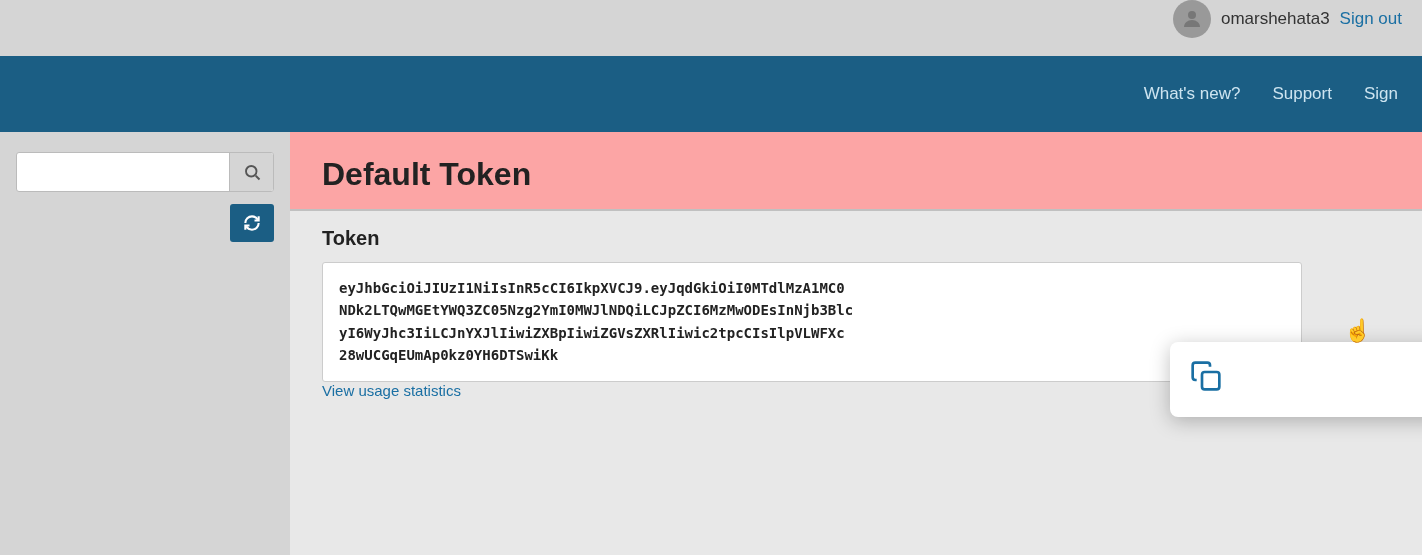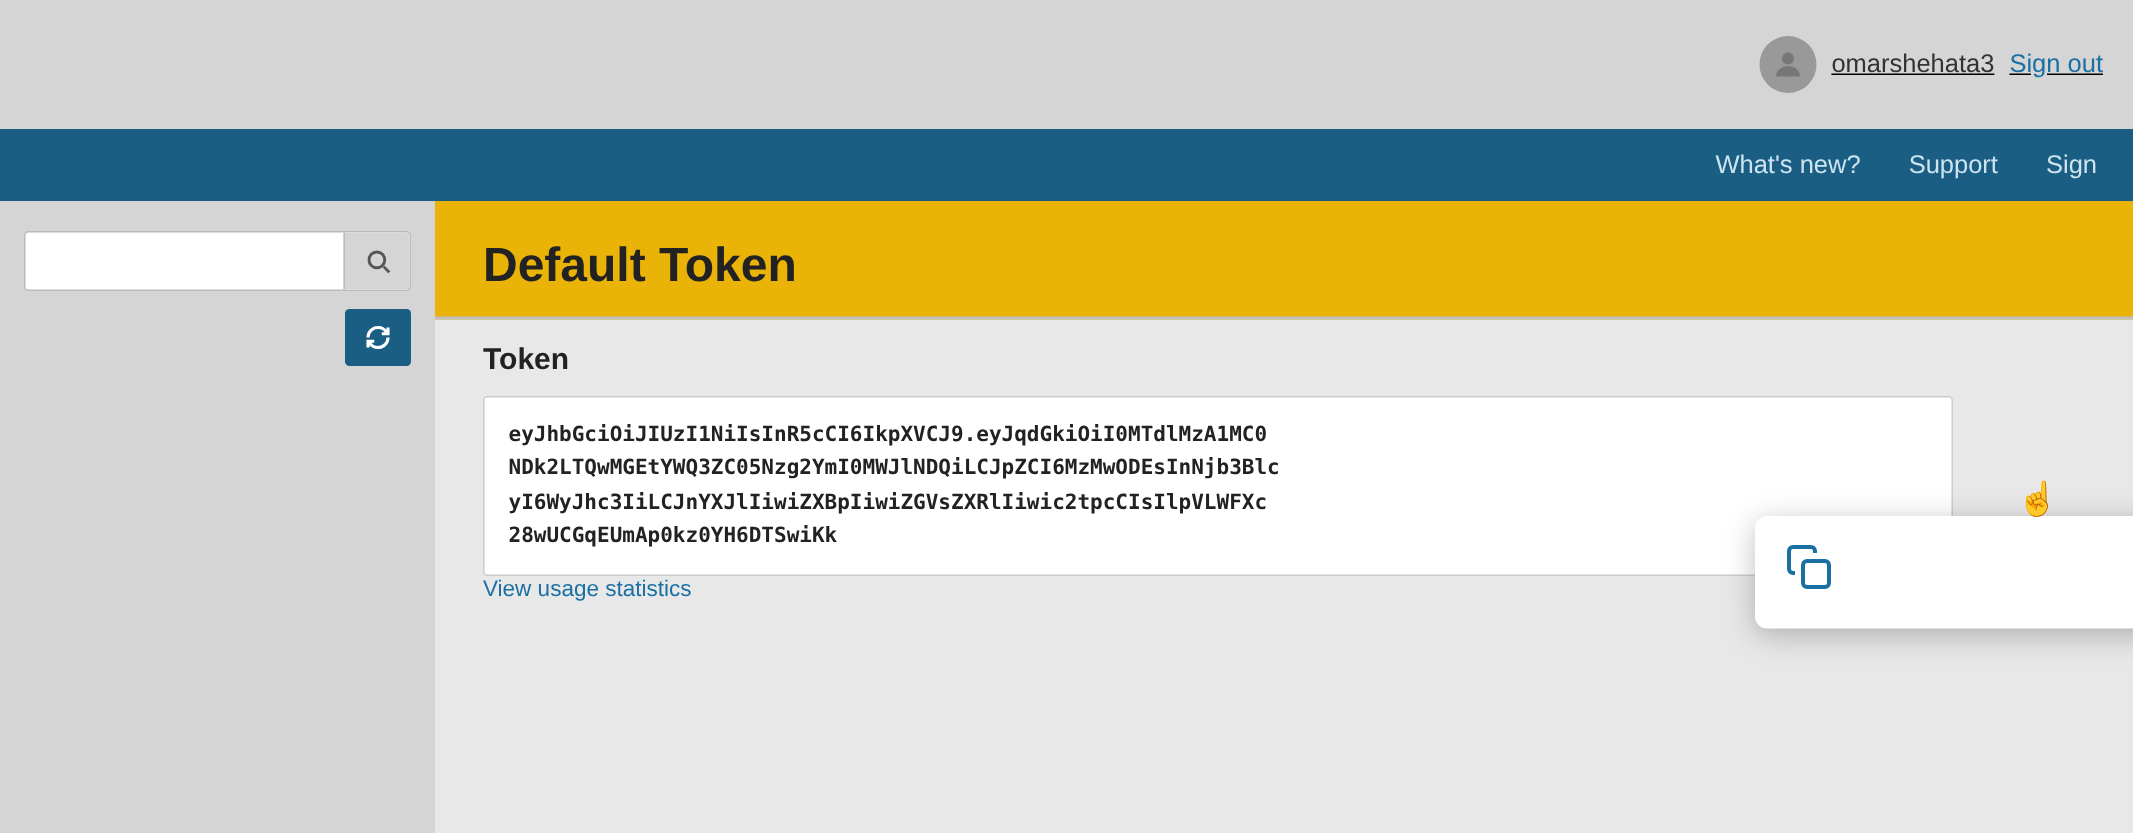--- a/index.html
+++ b/index.html
@@ -7,27 +7,26 @@
       font-family: -apple-system, BlinkMacSystemFont, "Segoe UI", Arial, sans-serif;
       background: #d5d5d5;
       width: 1422px;
       min-height: 555px;
       overflow: hidden;
     }
 
     
     .top-bar {
       background: #d5d5d5;
-      height: 86px;
-      display: flex;
-      align-items: center;
+      height: 56px;
+      display: flex;
+      align-items: flex-start;
       justify-content: flex-end;
       padding: 0 20px;
       gap: 16px;
-      text-decoration: underline;
     }
     .user-area {
       display: flex;
       align-items: center;
       gap: 10px;
     }
     .avatar {
       width: 38px;
       height: 38px;
       border-radius: 50%;
@@ -47,21 +46,21 @@
       color: #1a6fa3;
       background: none;
       border: none;
       cursor: pointer;
       font-weight: 400;
     }
 
     
     .nav-bar {
       background: #1b5e84;
-      height: 48px;
+      height: 76px;
       display: flex;
       align-items: center;
       justify-content: flex-end;
       padding: 0 24px;
       gap: 32px;
     }
     .nav-link {
       color: #cde4f0;
       font-size: 17px;
       text-decoration: none;
@@ -132,21 +131,21 @@
     }
 
     
     .content {
       flex: 1;
       background: #e8e8e8;
       padding: 0;
     }
 
     .page-header {
-      background: #eab308;
+      background: #fca5a5;
       padding: 24px 32px 16px;
       border-bottom: 2px solid #c0c0c0;
     }
     .page-title {
       font-size: 32px;
       font-weight: 700;
       color: #222;
     }
 
     .token-section {

